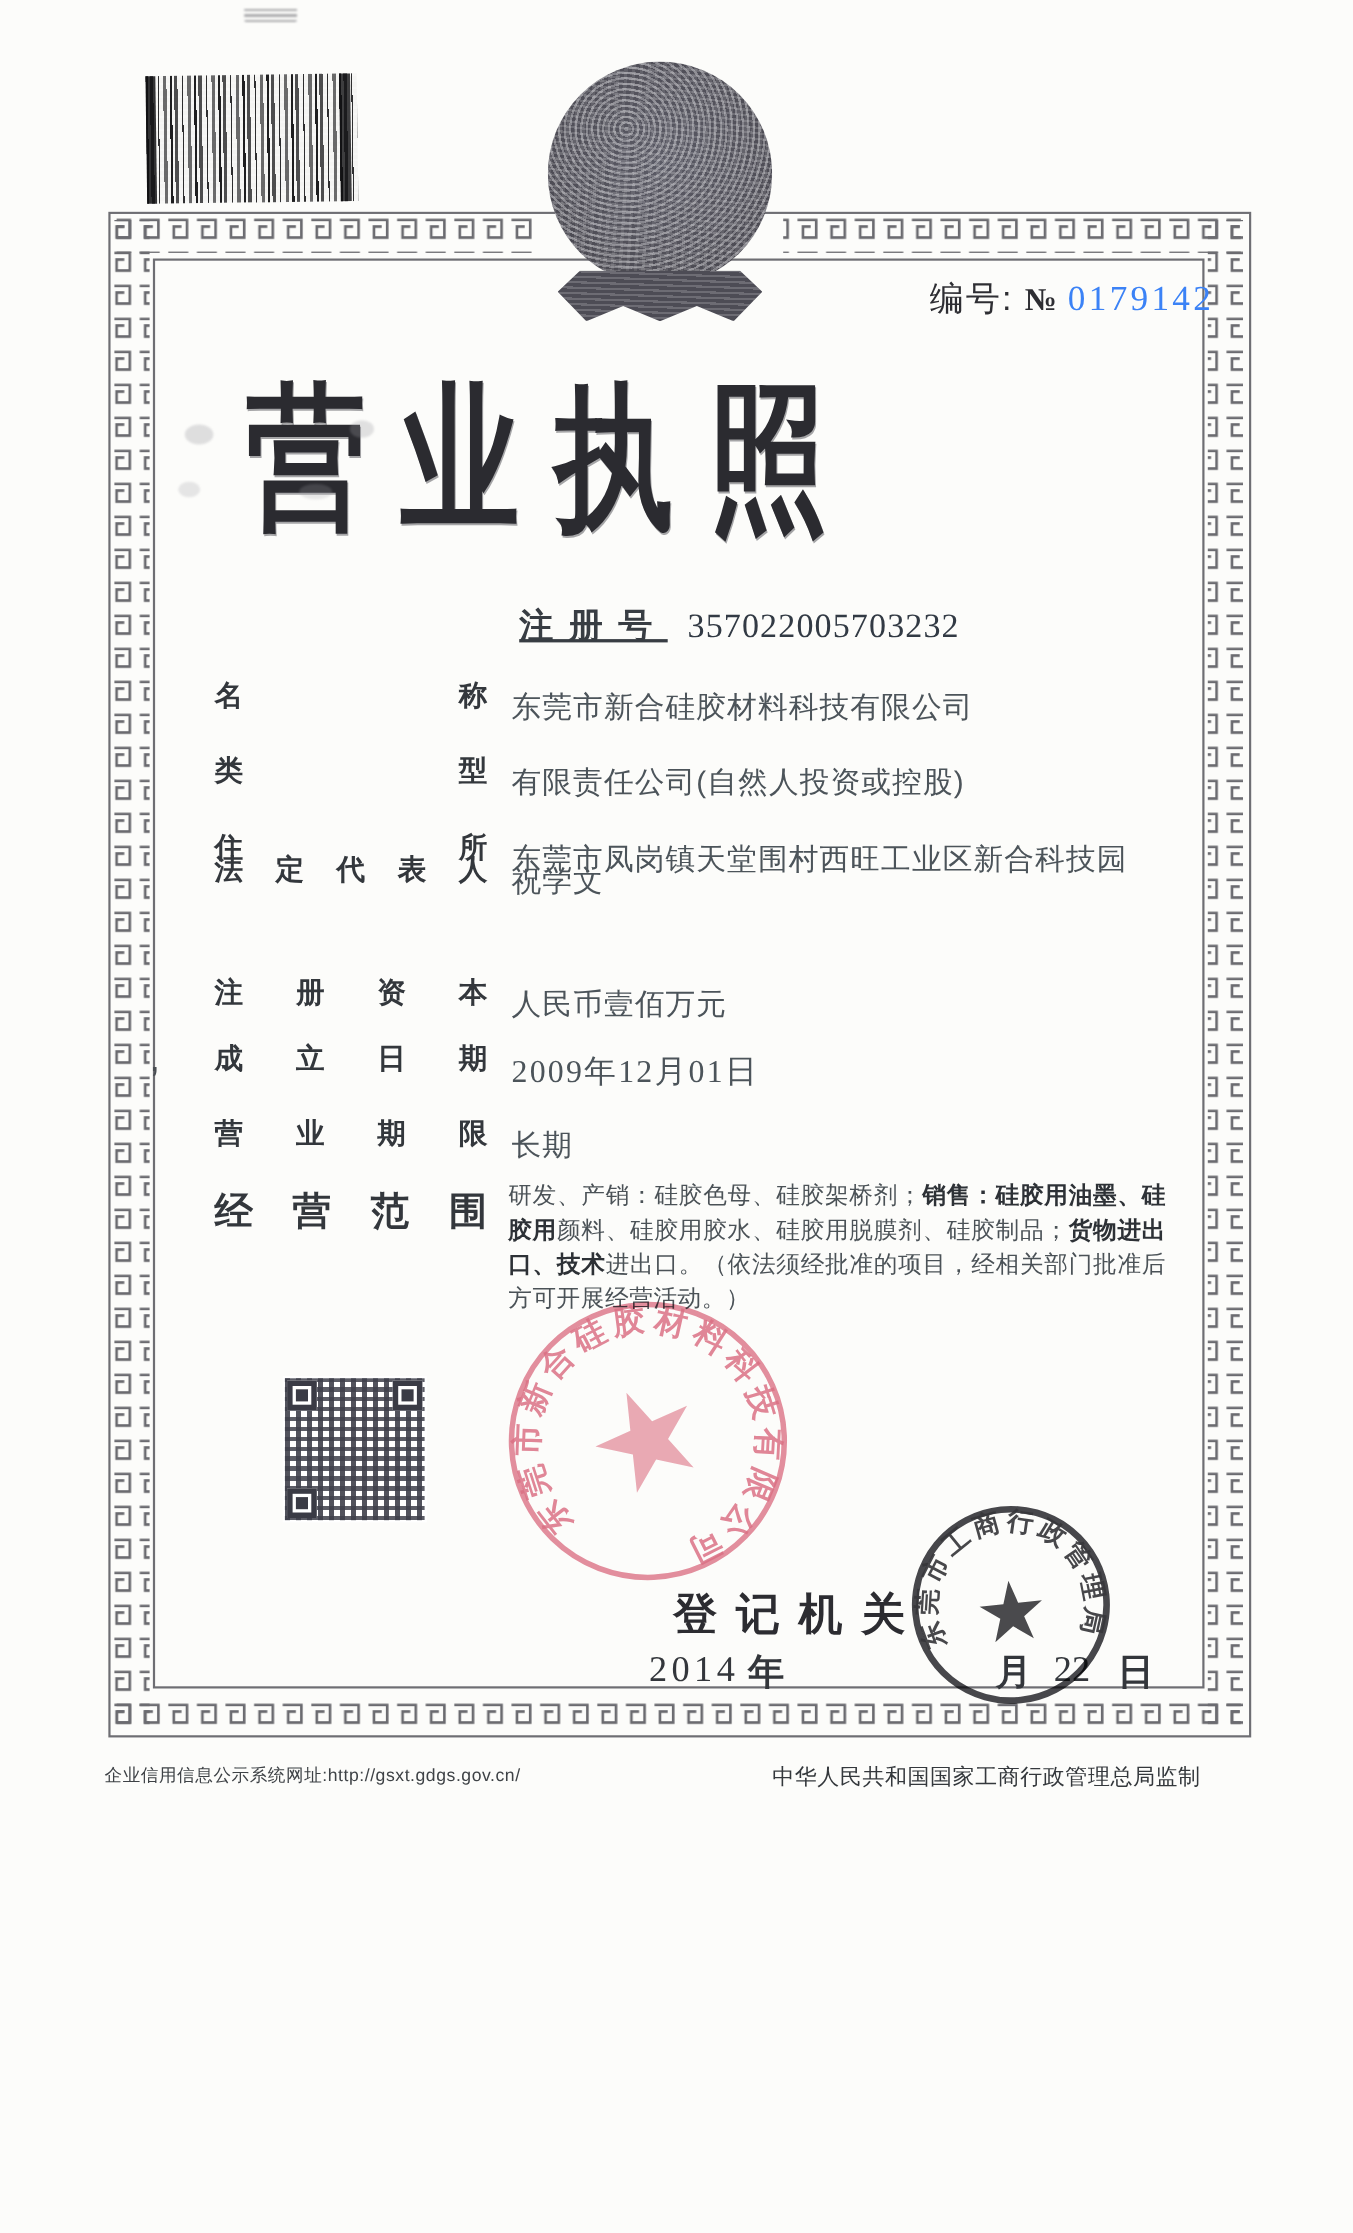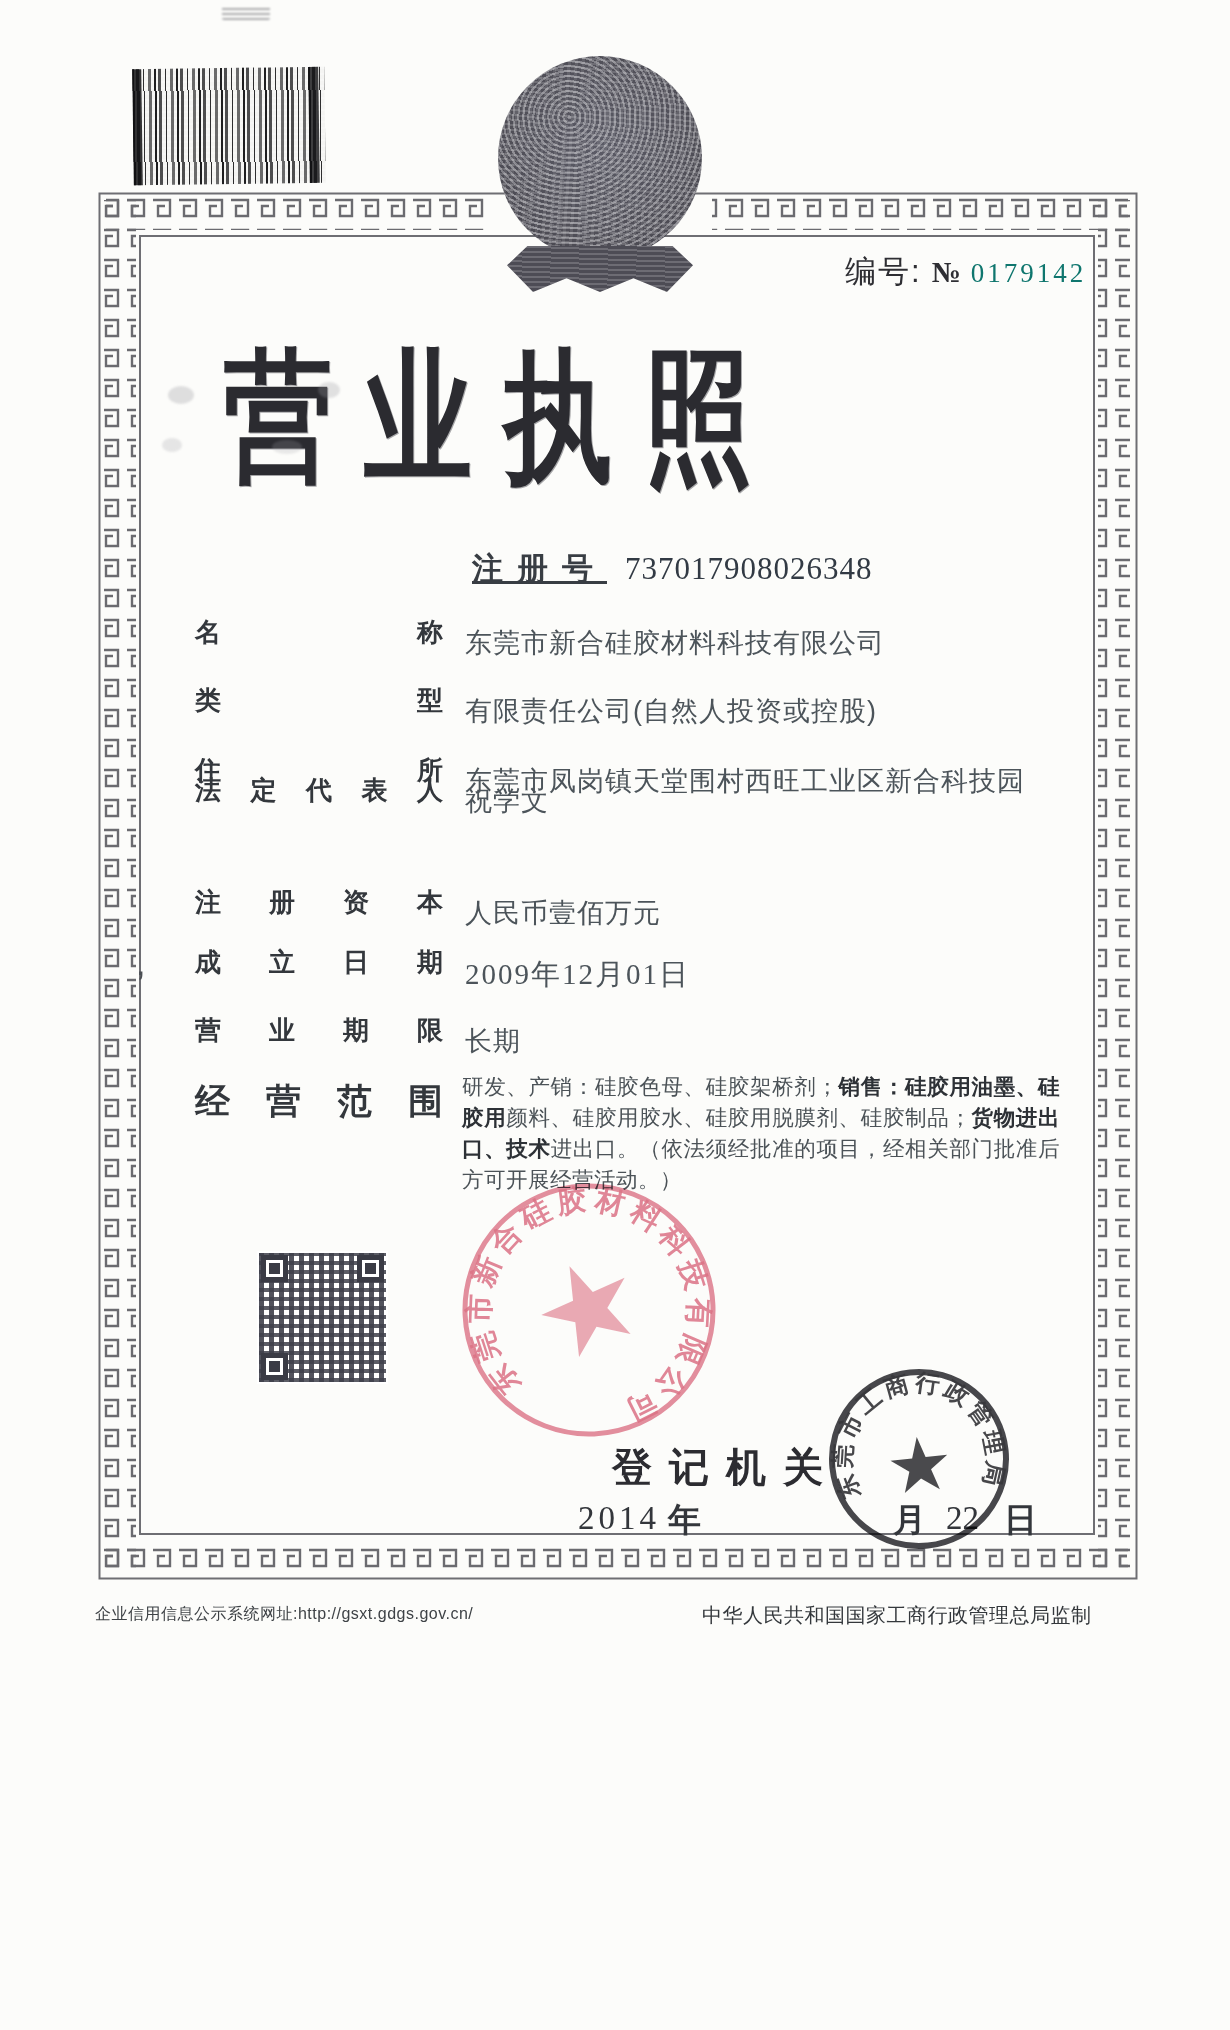--- a/index.html
+++ b/index.html
@@ -32,21 +32,21 @@
   .emblem-base{width:186px;height:46px;margin:-14px auto 0;
     clip-path:polygon(11% 0,89% 0,100% 42%,86% 100%,68% 70%,50% 100%,32% 70%,14% 100%,0 42%);
     background:
       repeating-linear-gradient(2deg, rgba(255,255,255,.18) 0 2px, rgba(0,0,0,0) 2px 5px),
       #4d4c55;}
 
   
   .serial{position:absolute;left:845px;top:251px;display:flex;align-items:baseline;gap:10px;color:#2e2e33;}
   .serial .lbl{font-size:31px;letter-spacing:2px;text-align:center;}
   .serial .nosym{font-family:"Liberation Serif",serif;font-weight:bold;font-size:29px;}
-  .serial .num{font-family:"Liberation Serif",serif;font-size:27px;letter-spacing:3px;color:#0f766e;}
+  .serial .num{font-family:"Liberation Serif",serif;font-size:32px;letter-spacing:3px;color:#3b82f6;}
 
   
   .title{position:absolute;left:224px;top:322px;font-size:108px;font-weight:900;letter-spacing:32px;
     color:#2b2b30;transform:scaleY(1.32);transform-origin:top left;white-space:nowrap;
     text-shadow:1px 1px 0 rgba(60,60,66,.45);}
 
   
   .regno{position:absolute;left:472px;top:548px;display:flex;align-items:baseline;}
   .regno .lbl{font-size:31px;font-weight:600;letter-spacing:14px;color:#383d43;text-decoration:underline;}
   .regno .num{font-family:"Liberation Serif",serif;font-size:31px;margin-left:18px;letter-spacing:1px;color:#323a44;}
@@ -73,21 +73,21 @@
   .finder{position:absolute;width:27px;height:27px;border:5px solid #3a3b45;background:#fff;box-sizing:border-box;}
   .finder::after{content:"";position:absolute;left:3px;top:3px;width:11px;height:11px;background:#3a3b45;}
   .finder.tl{left:4px;top:4px;} .finder.tr{right:4px;top:4px;} .finder.bl{left:4px;bottom:4px;}
 
   
   .company-seal{position:absolute;left:452px;top:1173px;mix-blend-mode:multiply;opacity:.85;}
   .registry-stamp{position:absolute;left:823px;top:1363px;mix-blend-mode:multiply;opacity:.92;}
 
   
   .authority{position:absolute;left:612px;top:1440px;font-size:40px;font-weight:700;letter-spacing:17px;color:#2c2c31;white-space:nowrap;}
-  .dateline{position:absolute;left:0;top:0;width:1104px;height:2030px;pointer-events:none;}
+  .dateline{position:absolute;left:12px;top:0;width:1104px;height:2030px;pointer-events:none;}
   .dateline span{position:absolute;font-size:33px;color:#33363b;}
   .dl-year{left:578px;top:1500px;font-family:"Liberation Serif",serif;letter-spacing:4px;}
   .dl-yunit{left:668px;top:1498px;font-weight:600;}
   .dl-munit{left:893px;top:1498px;font-weight:600;}
   .dl-day{left:946px;top:1500px;font-family:"Liberation Serif",serif;color:#3c4046;}
   .dl-dunit{left:1004px;top:1498px;font-weight:600;}
 
   
   .footer-left{position:absolute;left:95px;top:1604px;font-size:16px;color:#3e4246;letter-spacing:0.5px;}
   .footer-right{position:absolute;left:702px;top:1602px;font-size:20px;color:#34383c;letter-spacing:0.5px;}
@@ -132,21 +132,21 @@
   <div class="serial">
     <span class="lbl">编号:</span>
     <span class="nosym">№</span>
     <span class="num">0179142</span>
   </div>
 
   <div class="title">营业执照</div>
 
   <div class="regno">
     <span class="lbl">注册号</span>
-    <span class="num">737017908026348</span>
+    <span class="num">357022005703232</span>
   </div>
 
   <div class="row" style="top:618px">
     <div class="flabel">名称</div>
     <div class="fvalue">东莞市新合硅胶材料科技有限公司</div>
   </div>
   <div class="row" style="top:686px">
     <div class="flabel">类型</div>
     <div class="fvalue">有限责任公司(自然人投资或控股)</div>
   </div>

